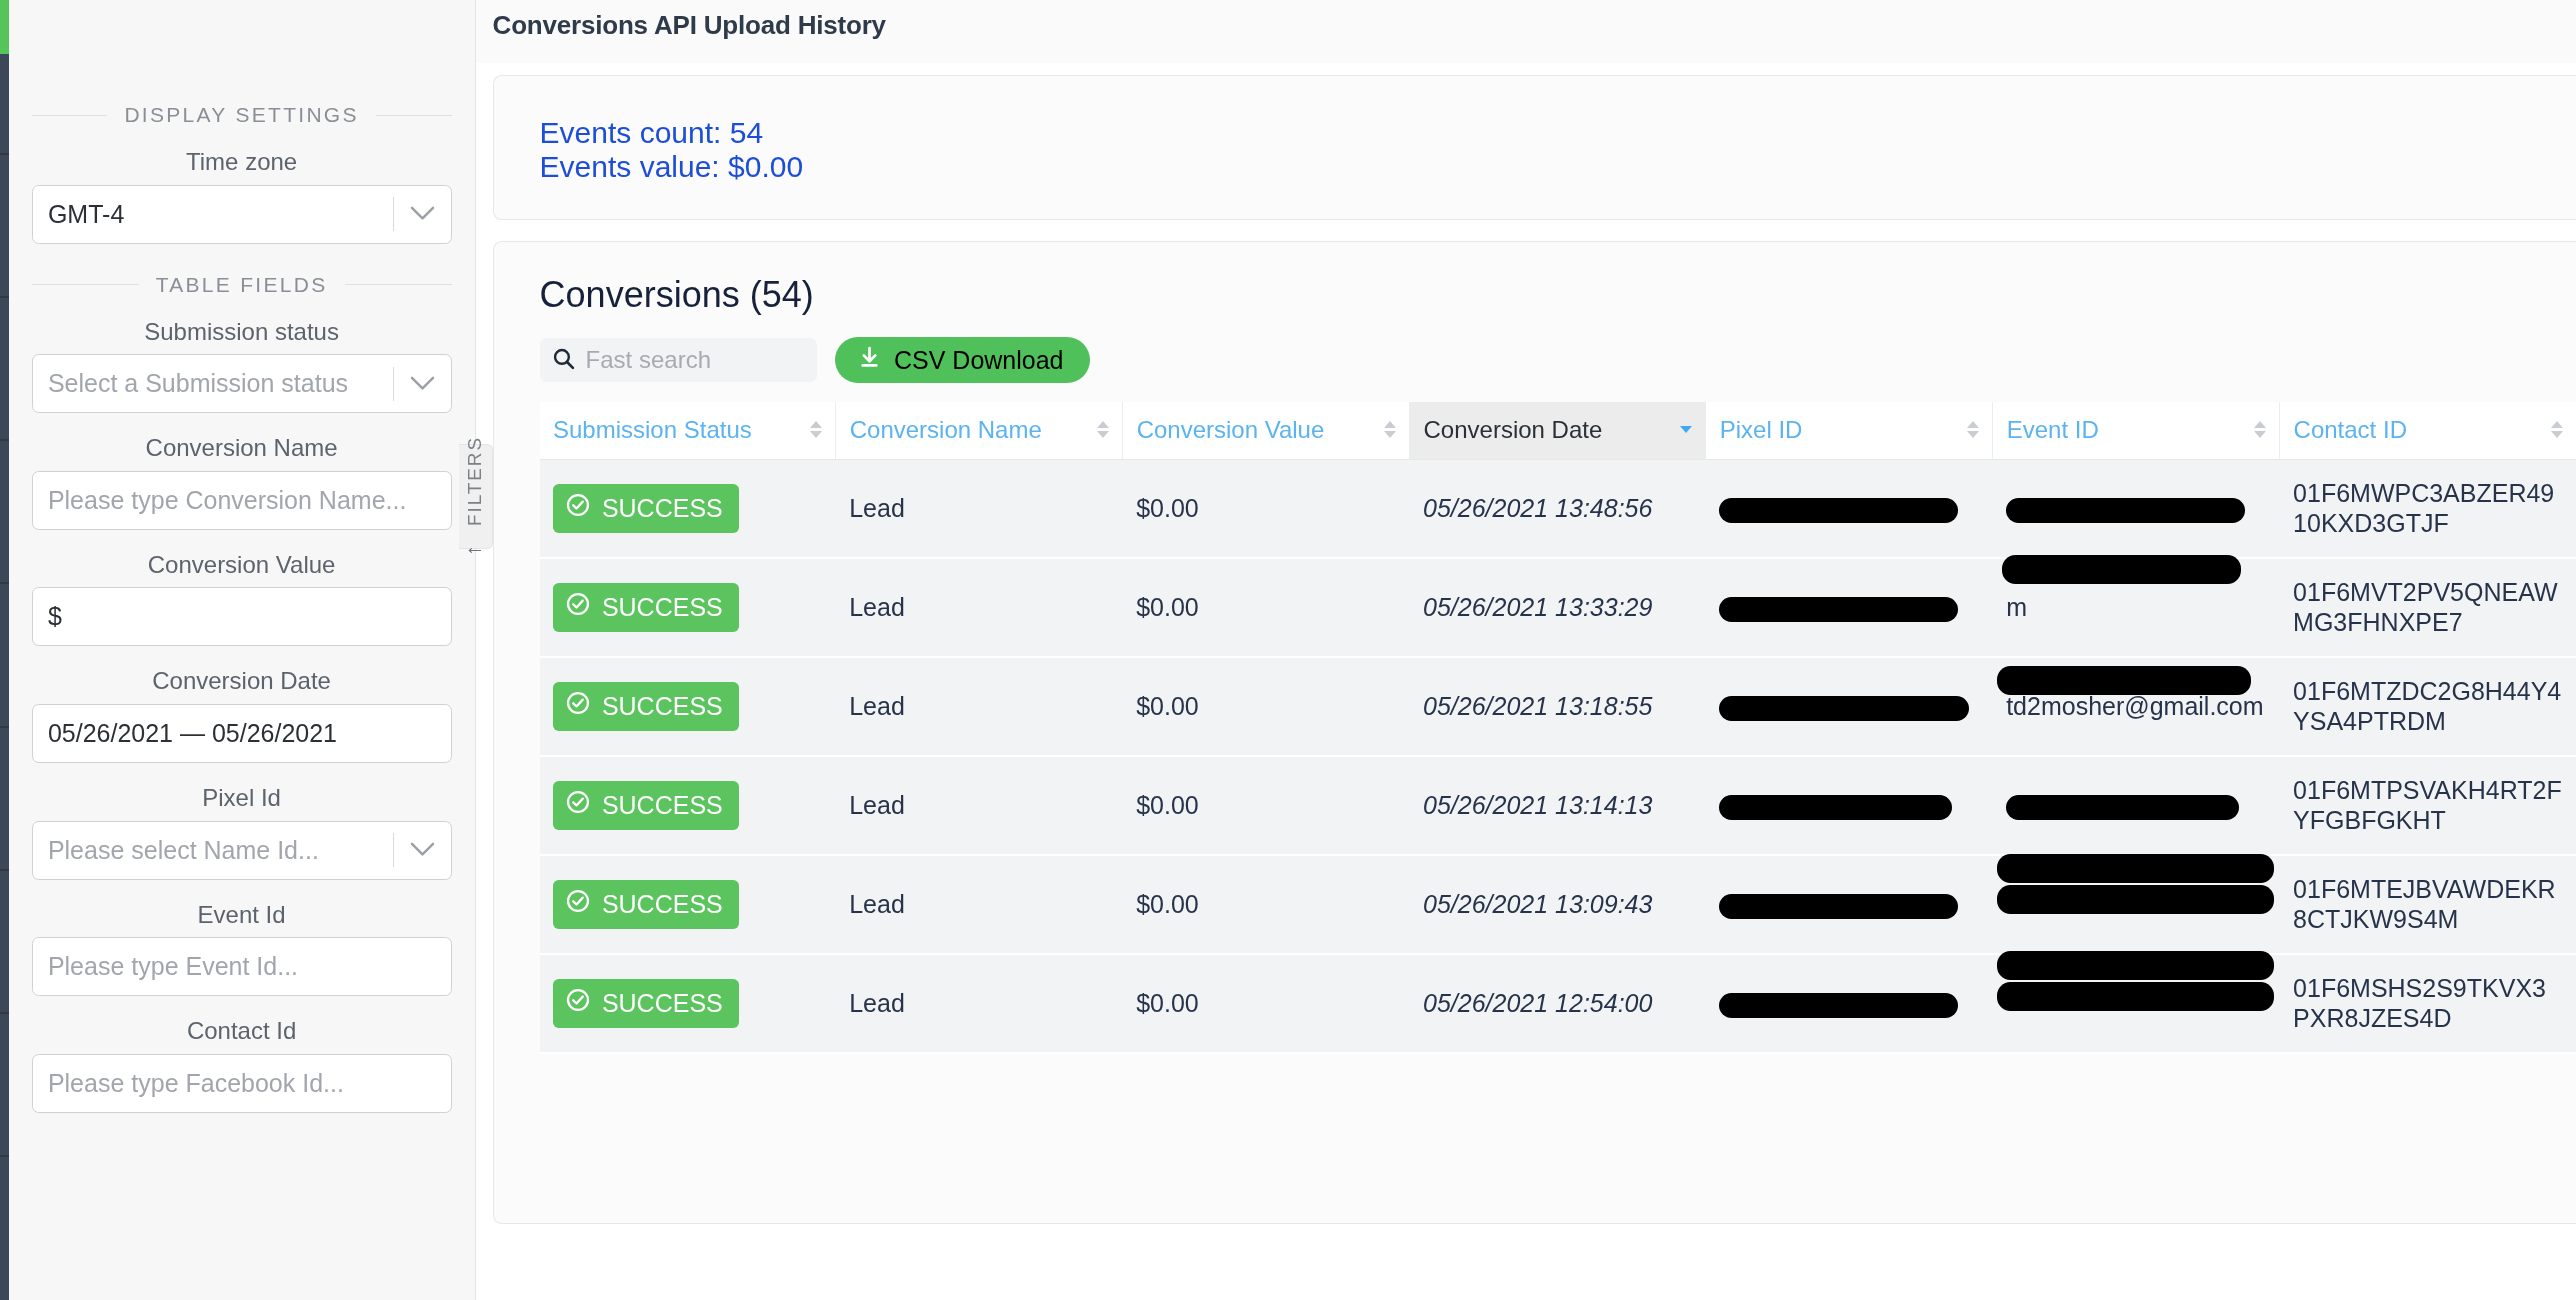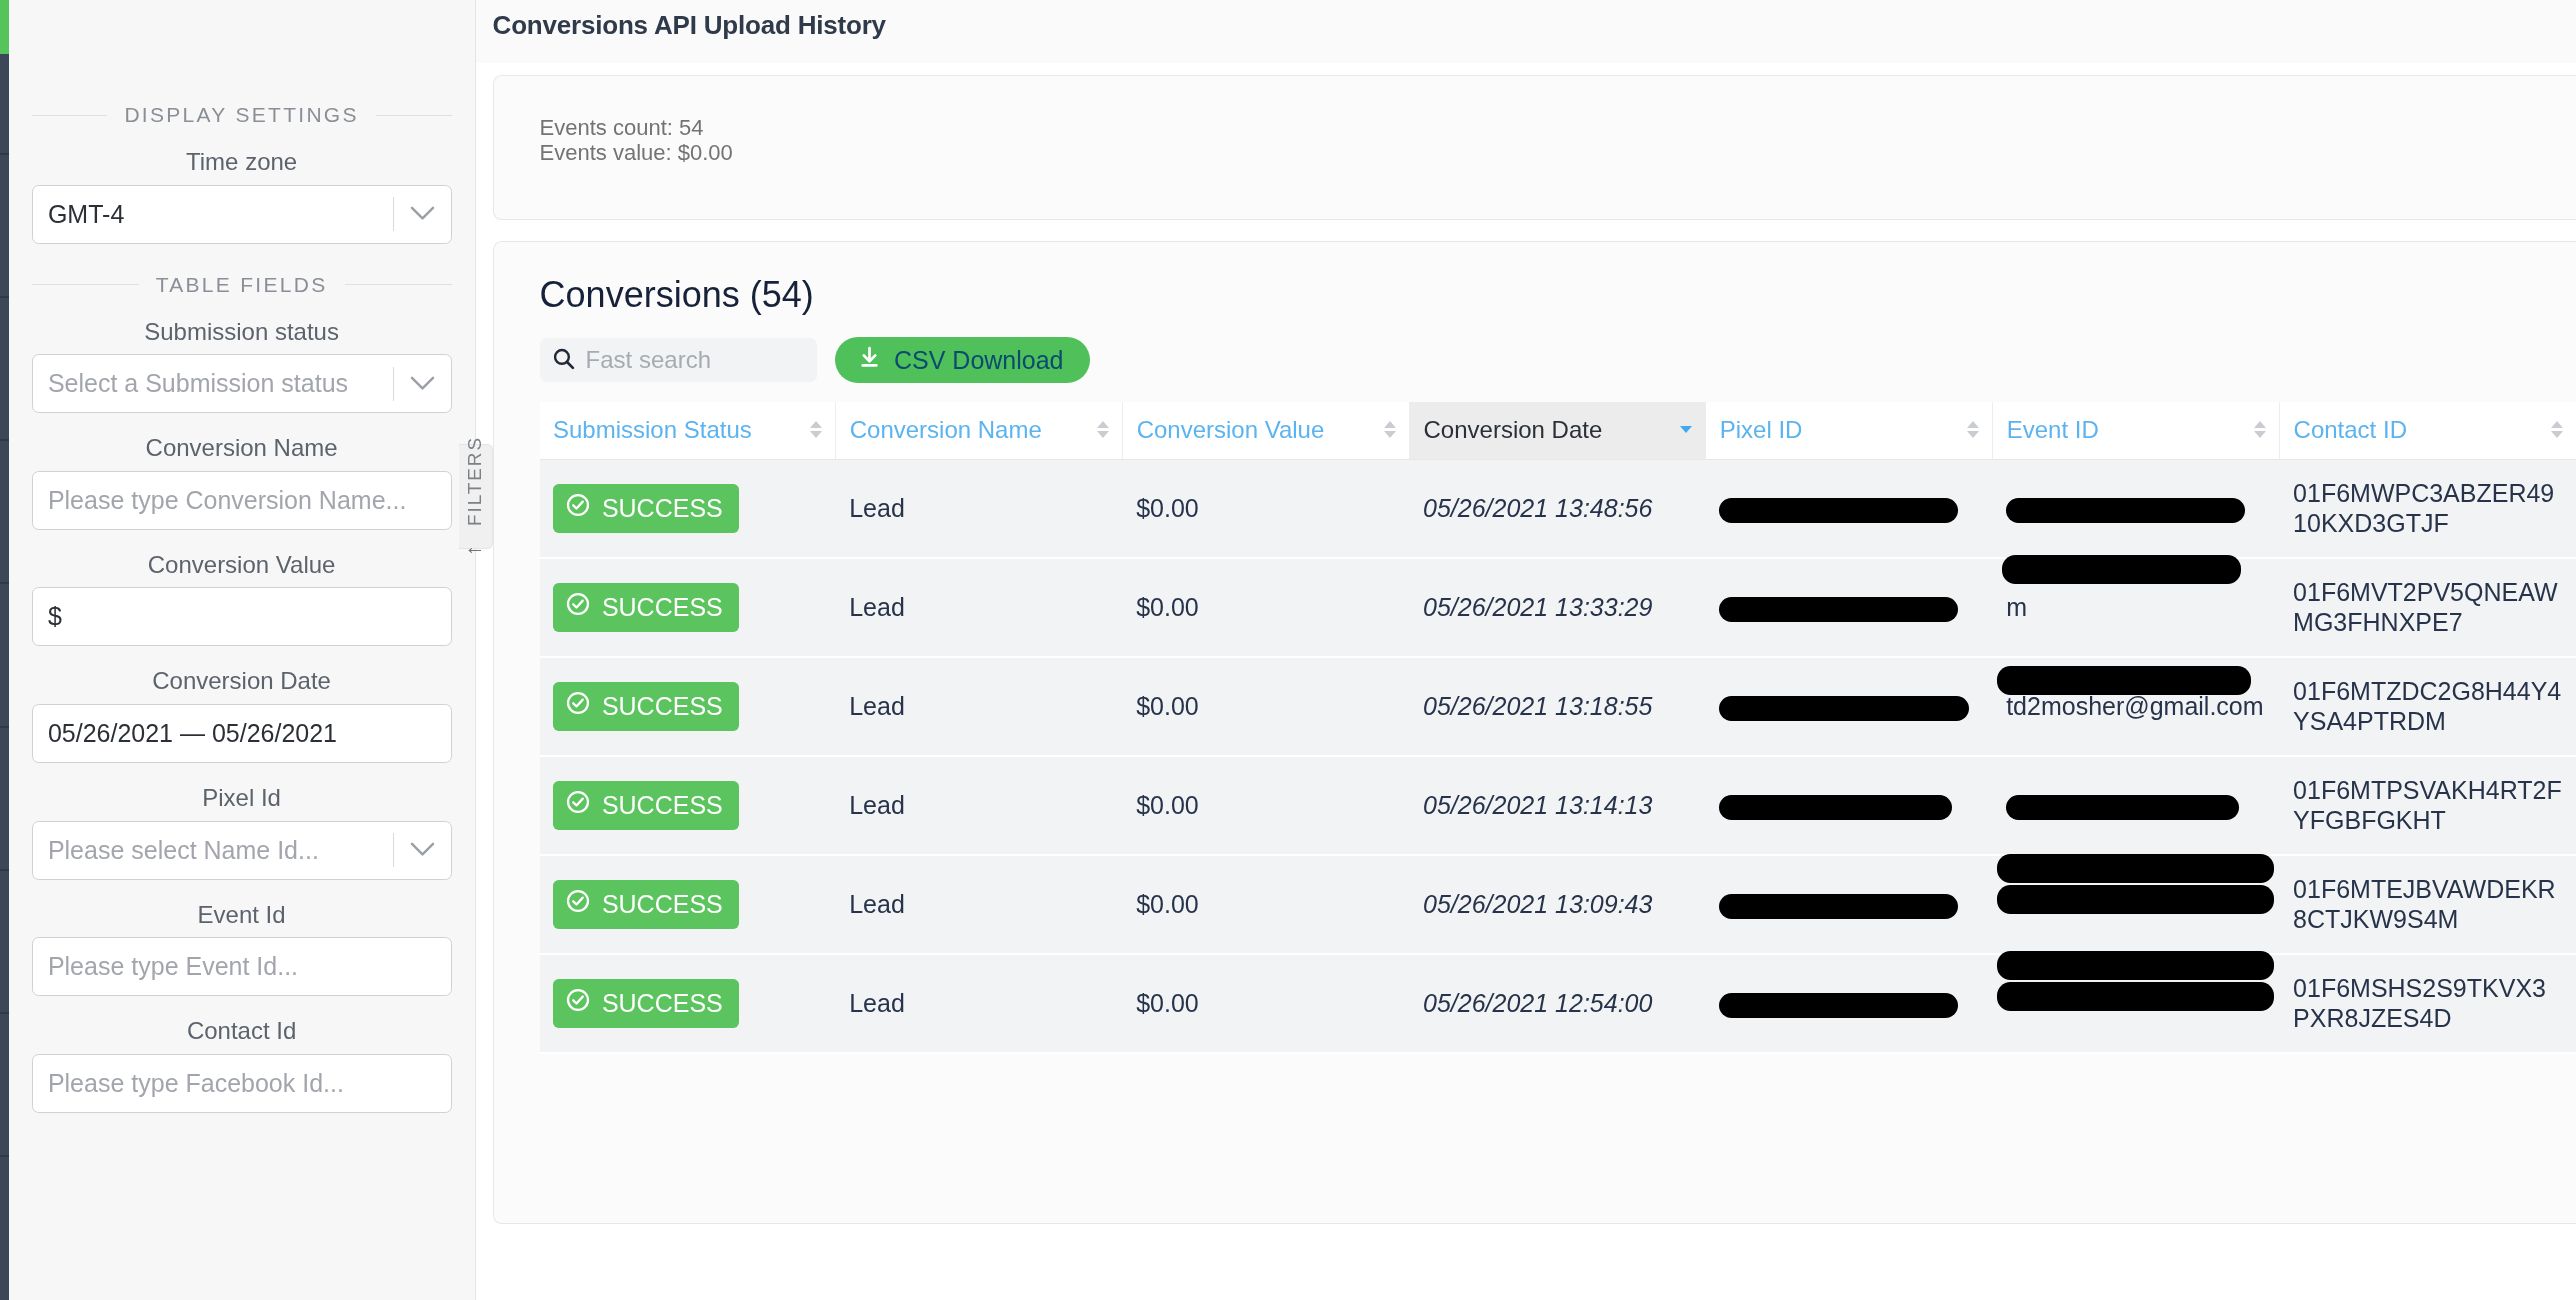--- a/index.html
+++ b/index.html
@@ -76,33 +76,33 @@
   .crumbs { margin-top: 4.8px; font-size: 23px; color: #5c6570; white-space: nowrap; }
   .crumbs .sep { color: #c4c8cc; margin: 0 8.6px; }
 
   .content { padding: 0 0 0 17px; }
 
   .card {
     background: #fbfbfc; border: 1px solid #e6e7e9; border-radius: 8.6px;
     border-right: none; border-radius: 8.6px 0 0 8.6px;
   }
   .card.summary { margin-top: 13.4px; height: 145px; padding: 40px 0 0 46px; }
-  .sumline { font-size: 22px; color: #737373; line-height: 1.12; }
+  .sumline { font-size: 30px; color: #1d4ed8; line-height: 1.12; }
 
   .card.table-card { margin-top: 21px; padding: 32px 0 0 46px; height: 983px; }
   .card-title { font-size: 36px; color: #16213a; margin-bottom: 21px; }
 
   .toolrow { display: flex; align-items: center; gap: 18px; margin-bottom: 19px; }
   .search {
     width: 277px; height: 44px; background: #f2f3f4; border: none; border-radius: 6.7px;
     display: flex; align-items: center; padding: 0 11.5px; gap: 9.5px;
   }
   .search .ph { color: #a6abb1; font-size: 24px; }
   .btn-csv {
-    height: 46px; background: #4fc05a; border-radius: 23px; color: #0c4a6e;
+    height: 46px; background: #4fc05a; border-radius: 23px; color: #000000;
     display: inline-flex; align-items: center; gap: 12.4px; padding: 0 26px 0 22px;
     font-size: 25px; border: none; cursor: pointer;
   }
 
   table.grid { width: 100%; border-collapse: collapse; table-layout: fixed; }
   table.grid th {
     text-align: left; font-weight: normal; font-size: 24px; color: #5bb3f0;
     padding: 13.4px 13.4px 15.3px 13.4px; vertical-align: middle;
     border-bottom: 1px solid #e6e7e9; border-left: 1px solid #eceded;
     background: #fff; position: relative; white-space: nowrap;

